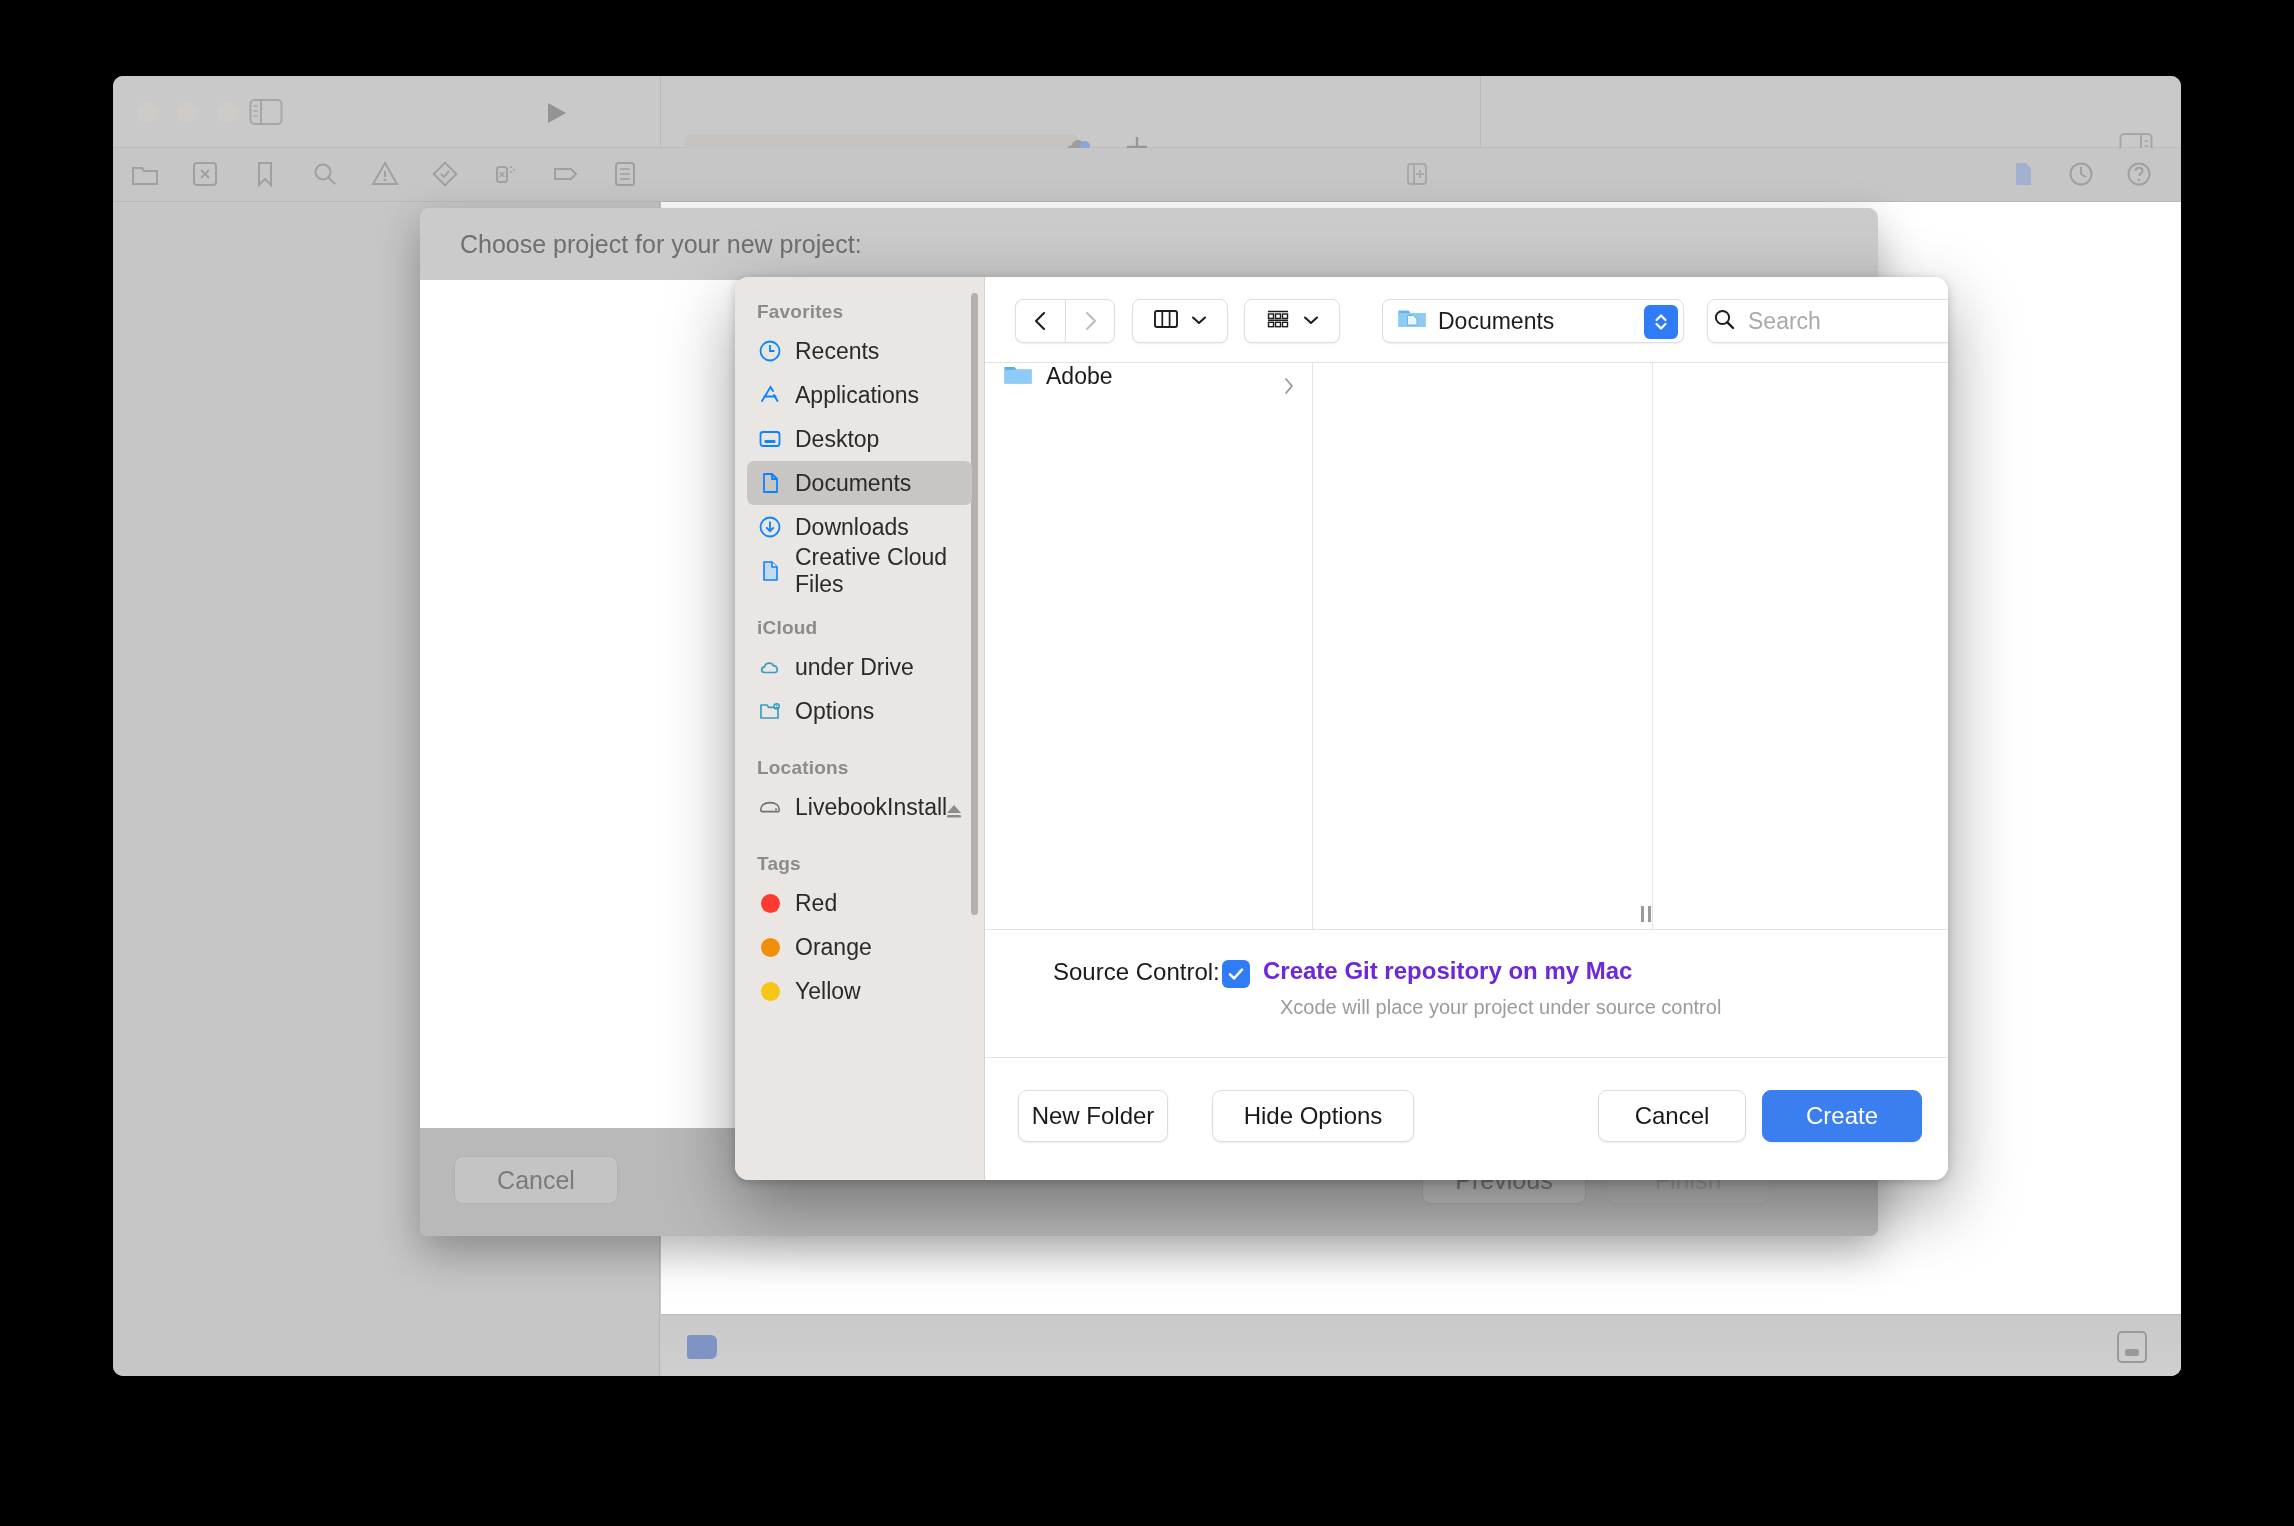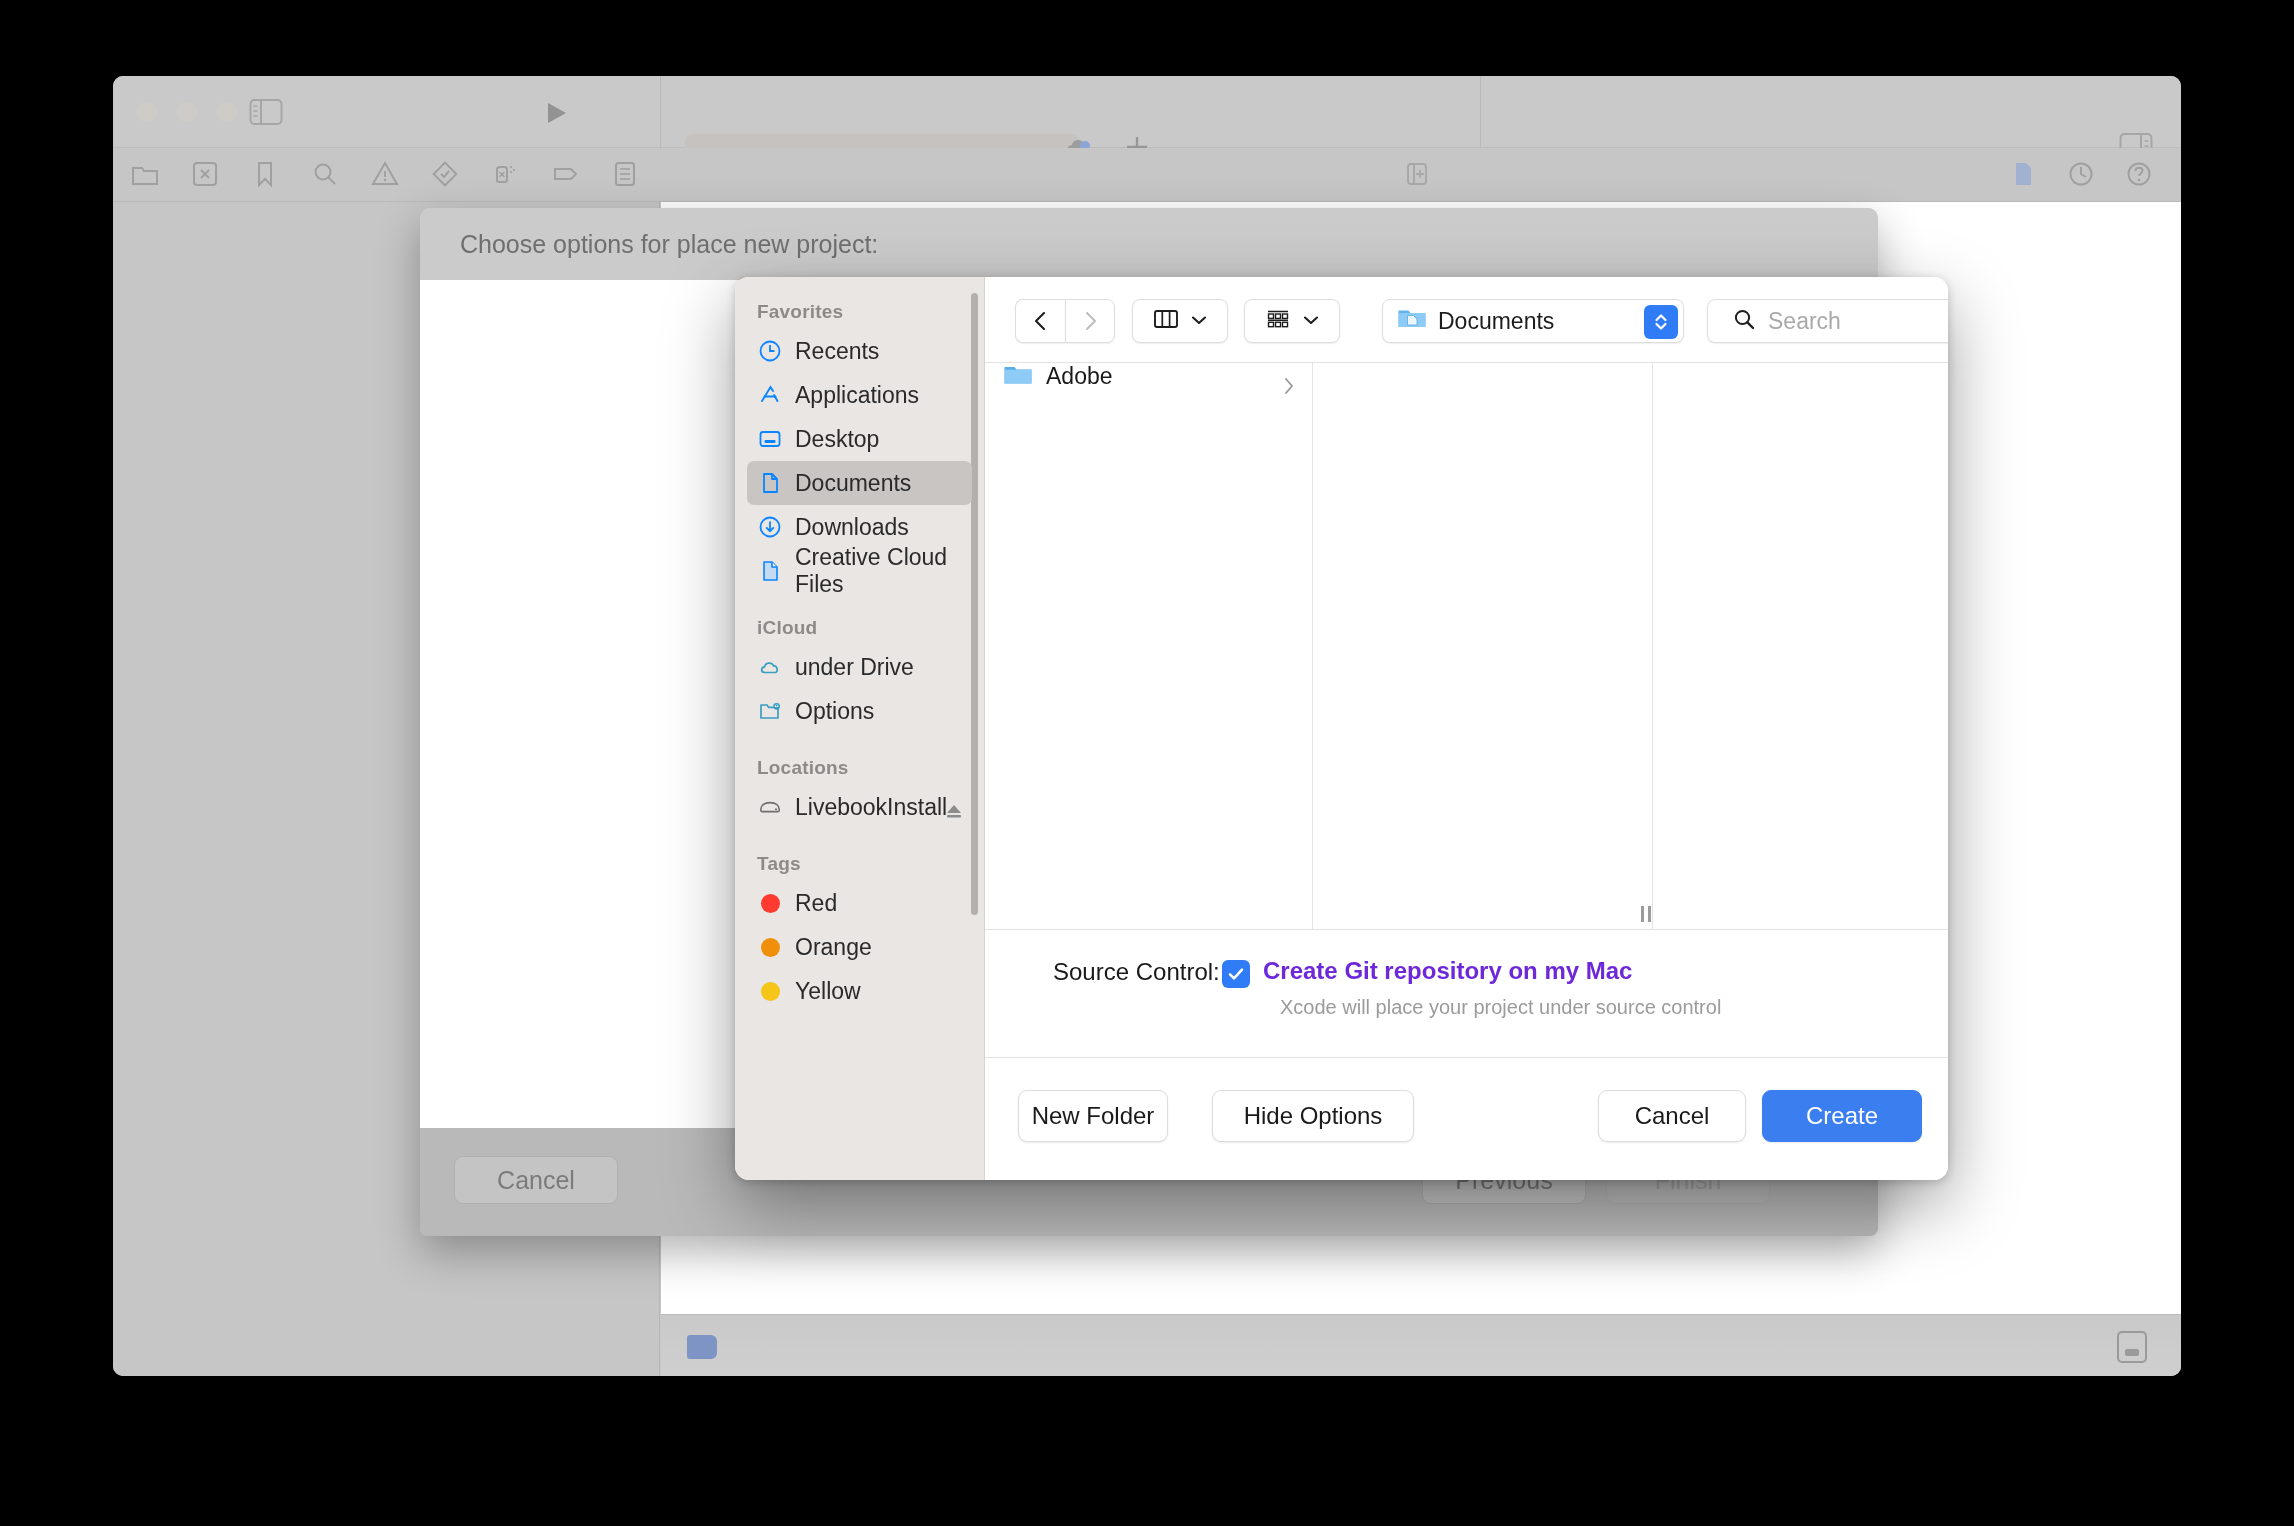--- a/index.html
+++ b/index.html
@@ -159,21 +159,21 @@
     box-shadow: 0 1px 1.5px rgba(0,0,0,.07);
     font-size: 23px; color:#1c1c1c;
   }
   .path-stepper {
     position:absolute; right:5px; top:5px; width:34px; height:34px;
     background:#2f7cf6; border-radius:6px; display:flex; align-items:center; justify-content:center;
   }
   .search-box {
     position: absolute; left: 722px; top: 22px; width: 330px; height: 44px;
     background:#fff; border:1px solid #dedede; border-radius:8px;
-    display:flex; align-items:center; gap:12px; padding-left:24px;
+    display:flex; align-items:center; gap:12px; padding-left:4px;
     box-shadow: 0 1px 1.5px rgba(0,0,0,.07);
   }
   .search-box .ph { font-size: 23px; color: #a9a9a9; }
 
   .fv-columns { position: relative; flex: 1; display:flex; background:#fff; border-bottom:1px solid #e2e2e2;}
   .fv-col { height: 100%; border-right: 1px solid #e4e4e4; position:relative; }
   .fv-col.c1 { width: 328px; }
   .fv-col.c2 { width: 340px; }
   .fv-col.c3 { flex: 1; border-right: none; }
   .fv-row {
@@ -353,21 +353,21 @@
     <div class="xc-statusbar">
       <div class="xc-status-chip"></div>
       <div class="xc-status-right"></div>
     </div>
   </div>
 
   <div class="ghost-text">ction</div>
 
   <div class="sheet">
     <div class="sheet-head">
-      <div class="sheet-title">Choose options for place new project:</div>
+      <div class="sheet-title">Choose project for your new project:</div>
     </div>
     <div class="sheet-body"></div>
     <div class="sheet-footer">
       <div class="ghost-btn gb-cancel">Cancel</div>
       <div class="ghost-btn gb-previous">Previous</div>
       <div class="ghost-btn gb-finish">Finish</div>
     </div>
   </div>
 
   <div class="save-panel">

